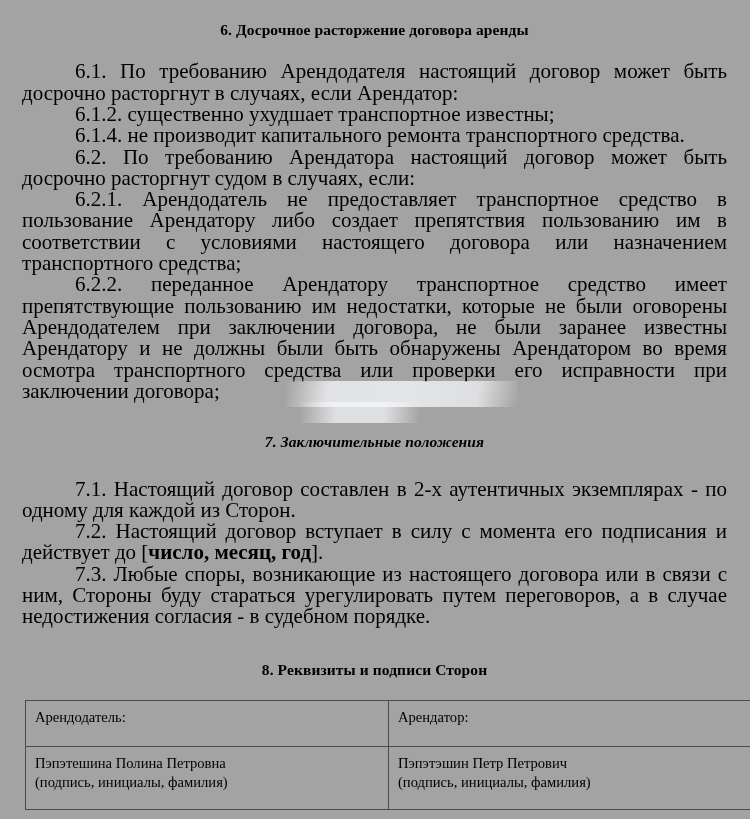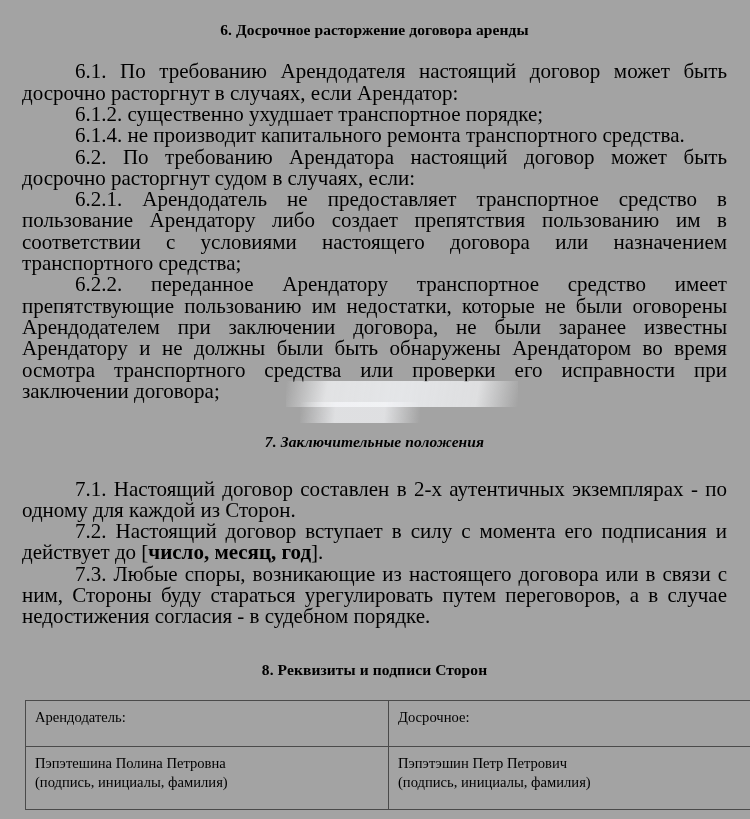--- a/index.html
+++ b/index.html
@@ -145,21 +145,21 @@
 
 <div class="page">
 
   <div class="content">
 
     <div class="heading heading-6">6. Досрочное расторжение договора аренды</div>
 
     <p class="para para-first">6.1. По требованию Арендодателя настоящий договор может быть досрочно расторгнут в случаях, если Арендатор:</p>
 
 
-    <p class="para">6.1.2. существенно ухудшает транспортное порядке;</p>
+    <p class="para">6.1.2. существенно ухудшает транспортное известны;</p>
 
 
     <p class="para">6.1.4. не производит капитального ремонта транспортного средства.</p>
 
     <p class="para">6.2. По требованию Арендатора настоящий договор может быть досрочно расторгнут судом в случаях, если:</p>
 
     <p class="para">6.2.1. Арендодатель не предоставляет транспортное средство в пользование Арендатору либо создает препятствия пользованию им в соответствии с условиями настоящего договора или назначением транспортного средства;</p>
 
     <p class="para">6.2.2. переданное Арендатору транспортное средство имеет препятствующие пользованию им недостатки, которые не были оговорены Арендодателем при заключении договора, не были заранее известны Арендатору и не должны были быть обнаружены Арендатором во время осмотра транспортного средства или проверки его исправности при заключении договора;</p>
 
@@ -179,21 +179,21 @@
   <div class="watermark"></div>
   <div class="watermark-2"></div>
 
   <table class="sign-table">
     <tbody>
       <tr class="row-head">
         <td class="col-left">
           <span>Арендодатель:</span>
         </td>
         <td class="col-right">
-          <span>Досрочное:</span>
+          <span>Арендатор:</span>
         </td>
       </tr>
       <tr class="row-body">
         <td class="col-left">
           <span class="sign-line">Пэпэтешина Полина Петровна</span>
           <span class="sign-line">(подпись, инициалы, фамилия)</span>
         </td>
         <td class="col-right">
           <span class="sign-line">Пэпэтэшин Петр Петрович</span>
           <span class="sign-line">(подпись, инициалы, фамилия)</span>

